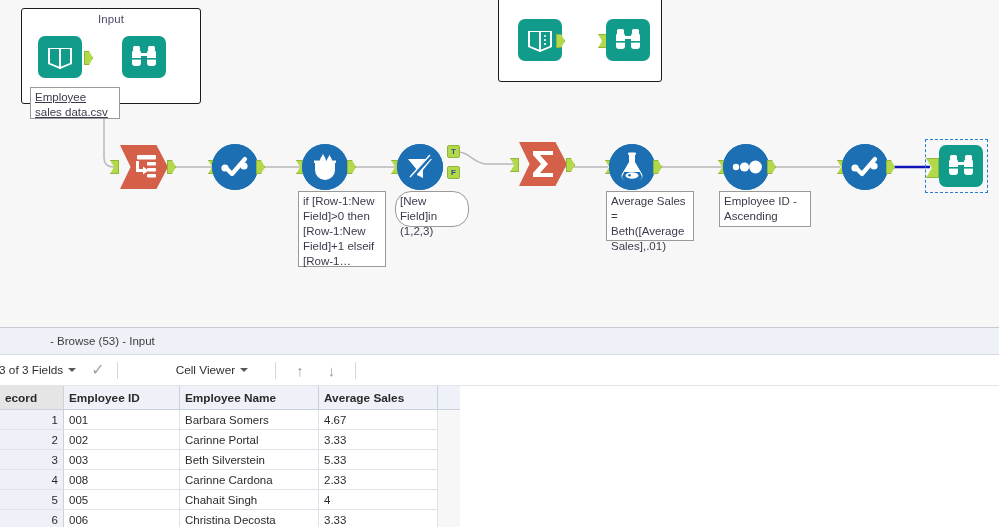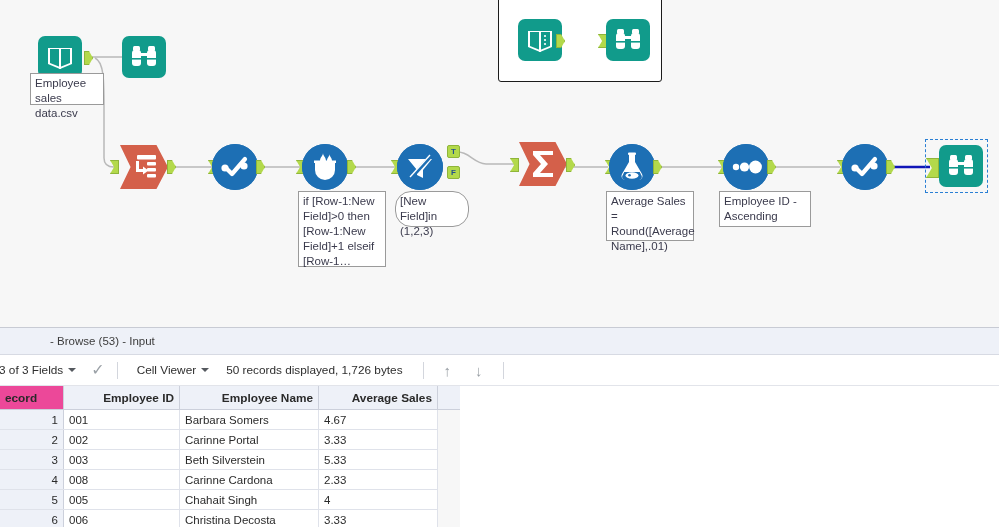--- a/index.html
+++ b/index.html
@@ -114,51 +114,51 @@
   }
   .res-titlebar .tt{padding-left:2px;margin-left:48px;}
   .res-toolbar{
     height:30px;
     background:#ffffff;
     border-bottom:1px solid #e2e4ea;
     display:flex;align-items:center;
     font-size:11.8px;color:#2e2e2e;
     gap:8px;
   }
-  .tb-item{display:flex;align-items:center;gap:5px;padding:0 7px;height:100%;}
+  .tb-item{display:flex;align-items:center;gap:5px;padding:0 7px;height:100%;margin-left:39px;}
   .caret{
     width:0;height:0;border-left:4px solid transparent;border-right:4px solid transparent;
     border-top:4.5px solid #55595f;
   }
   .tb-sep{width:1px;height:17px;background:#d3d6dd;margin:0 4px;}
   .check-icon{color:#9aa0a6;font-size:16px;line-height:16px;}
   .arrow-icon{color:#9aa0a6;font-size:15px;line-height:15px;padding:0 8px;}
 
   
   .grid{width:460px;border-collapse:collapse;table-layout:fixed;}
   .grid th{
     background:#eef1f8;
     border-right:1px solid #ccd0db;
     border-bottom:1px solid #ccd0db;
     font-size:11.8px;font-weight:bold;color:#2a2a2a;
-    text-align:right;padding:3px 5px;height:17px;
+    text-align:left;padding:3px 5px;height:17px;
   }
   .grid td{
     border-right:1px solid #dfe2ea;
     border-bottom:1px solid #dfe2ea;
     font-size:11.5px;color:#2a2a2a;
     padding:2px 5px;height:15px;
     background:#ffffff;
     white-space:nowrap;overflow:hidden;
   }
   .grid td.recno{
     text-align:right;background:#eef1f8;color:#2a2a2a;
     border-right:1px solid #ccd0db;
   }
-  .grid th.recno{background:#ec4899;}
+  .grid th.recno{background:#e5e5e5;}
   .c0{width:53px;}
   .c1{width:105px;}
   .c2{width:128px;}
   .c3{width:108px;}
   .grid-wrap{overflow:hidden;}
 </style>
 </head>
 <body>
 
 <div id="canvas">
@@ -176,20 +176,23 @@
     <path d="M348,167 L395,167" stroke="#b9b9b9" stroke-width="1.5" fill="none"></path>
 
     <path d="M452,152 C470,150 472,163 486,164 L514,164" stroke="#b9b9b9" stroke-width="1.5" fill="none"></path>
     <path d="M562,167 L608,167" stroke="#b9b9b9" stroke-width="1.5" fill="none"></path>
     <path d="M655,167 L722,167" stroke="#b9b9b9" stroke-width="1.5" fill="none"></path>
     <path d="M772,167 L840,167" stroke="#b9b9b9" stroke-width="1.5" fill="none"></path>
 
     <path d="M888,167 L930,167" stroke="#1016b8" stroke-width="2.5" fill="none"></path>
   </svg>
 
+  <div class="container-box" style="left:21px;top:8px;width:180px;height:96px;">
+    <div class="container-title">Input</div>
+  </div>
 
   <div class="node sq" style="left:38px;top:36px;">
     <svg viewBox="0 0 44 42">
       <path d="M8 11 h12 a3 3 0 0 1 3 3 v0 h-15 z" fill="#ffffff" opacity="0"></path>
       <path d="M22 12 L10 12 L10 28 L22 33 L34 28 L34 12 Z" fill="#ffffff"></path>
       <path d="M22 13 L12 13 L12 27 L22 31 Z" fill="#119b8b"></path>
       <path d="M22 13 L32 13 L32 27 L22 31 Z" fill="#119b8b"></path>
       <path d="M21 12 h2 v21 h-2 z" fill="#ffffff"></path>
     </svg>
   </div>
@@ -202,21 +205,21 @@
       <rect x="10" y="14" width="9" height="16" rx="3" fill="#ffffff"></rect>
       <rect x="25" y="14" width="9" height="16" rx="3" fill="#ffffff"></rect>
       <rect x="19" y="17" width="6" height="3" fill="#ffffff"></rect>
       <rect x="11" y="10" width="7" height="5" rx="1.5" fill="#ffffff"></rect>
       <rect x="26" y="10" width="7" height="5" rx="1.5" fill="#ffffff"></rect>
       <rect x="10" y="22" width="9" height="1.6" fill="#119b8b"></rect>
       <rect x="25" y="22" width="9" height="1.6" fill="#119b8b"></rect>
     </svg>
   </div>
 
-  <div class="annot" style="left:30px;top:73px;width:74px;height:32px;">Employee sales data.csv</div>
+  <div class="annot" style="left:30px;top:87px;width:90px;height:32px;text-decoration:underline;">Employee sales data.csv</div>
 
   <div class="container-box" style="left:498px;top:-6px;width:164px;height:88px;">
     <div class="container-title"></div>
   </div>
   <div class="node sq" style="left:518px;top:19px;">
     <svg viewBox="0 0 44 42">
       <path d="M22 12 L10 12 L10 28 L22 33 L34 28 L34 12 Z" fill="#ffffff"></path>
       <path d="M22 13 L12 13 L12 27 L22 31 Z" fill="#119b8b"></path>
       <path d="M22 13 L32 13 L32 27 L22 31 Z" fill="#119b8b"></path>
       <path d="M21 12 h2 v21 h-2 z" fill="#ffffff"></path>
@@ -302,21 +305,21 @@
       <circle cx="23" cy="23" r="23" fill="#1d6fb4"></circle>
       <path d="M20 10 h6 v8 l7 12 a4 4 0 0 1 -3.4 6 h-13.2 a4 4 0 0 1 -3.4 -6 l7 -12 z" fill="#ffffff"></path>
       <path d="M15.5 28 h15 l2 3.5 a3 3 0 0 1 -2.6 4.5 h-13.8 a3 3 0 0 1 -2.6 -4.5 z" fill="#1d6fb4"></path>
       <path d="M15.5 28 h15 l1 1.8 h-17 z" fill="#1d6fb4"></path>
       <ellipse cx="23" cy="31.5" rx="6.5" ry="3.2" fill="#ffffff"></ellipse>
       <circle cx="20.5" cy="31.2" r="1.3" fill="#1d6fb4"></circle>
       <rect x="19" y="8.5" width="8" height="2.6" rx="1" fill="#ffffff"></rect>
     </svg>
   </div>
   <div class="anchor out" style="left:653px;top:160px;"></div>
-  <div class="annot" style="left:606px;top:191px;width:88px;height:50px;">Average Sales = Round([Average Name],.01)</div>
+  <div class="annot" style="left:606px;top:191px;width:88px;height:50px;">Average Sales = Beth([Average Sales],.01)</div>
 
   <div class="anchor in" style="left:718px;top:160px;"></div>
   <div class="node circ" style="left:723px;top:144px;">
     <svg viewBox="0 0 46 46">
       <circle cx="23" cy="23" r="23" fill="#1d6fb4"></circle>
       <circle cx="13" cy="23" r="3.2" fill="#ffffff"></circle>
       <circle cx="21.5" cy="23" r="4.6" fill="#ffffff"></circle>
       <circle cx="32.5" cy="23" r="6.4" fill="#ffffff"></circle>
     </svg>
   </div>
@@ -360,21 +363,20 @@
     <div class="tb-item" style="margin-left:-8px;">
       <span>3 of 3 Fields</span>
       <span class="caret"></span>
     </div>
     <span class="check-icon">✓</span>
     <div class="tb-sep"></div>
     <div class="tb-item">
       <span>Cell Viewer</span>
       <span class="caret"></span>
     </div>
-    <span style="padding-left:2px;">50 records displayed, 1,726 bytes</span>
     <div class="tb-sep" style="margin-left:12px;"></div>
     <span class="arrow-icon">↑</span>
     <span class="arrow-icon">↓</span>
     <div class="tb-sep"></div>
   </div>
 
   <div class="grid-wrap">
     <table class="grid">
       <thead>
         <tr>

